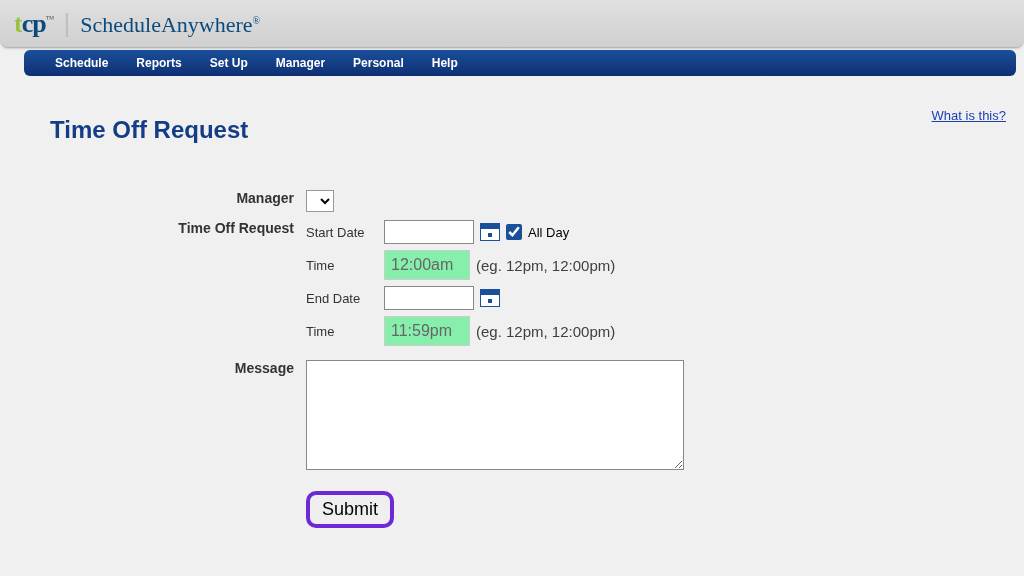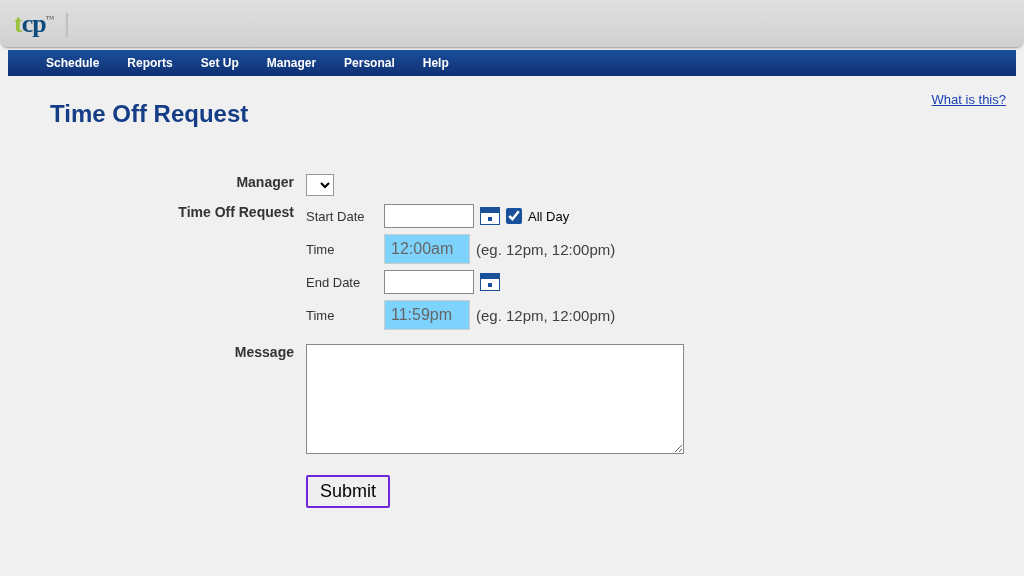--- a/index.html
+++ b/index.html
@@ -23,40 +23,41 @@
   .logo-tcp .t-dot { color: #9ac23c; }
   .logo-tcp .tm { font-size: 9px; vertical-align: super; color: #555; font-weight: normal; }
   .logo-sep { color: #bfbfbf; font-size: 26px; }
   .logo-sa { font-family: "Segoe Script","Comic Sans MS",cursive; font-size: 22px; color: #0b4a7a; }
   .logo-sa .r { font-size: 10px; vertical-align: super; }
   .welcome { font-size: 14px; color: #222; }
   .welcome a { color: #1a3fb3; text-decoration: underline; }
 
   .nav-bar {
     background: linear-gradient(#1a4f9a, #0f2f72);
-    border-radius: 0;
-    margin: 2px 8px 0 8px;
+    border-radius: 6px;
+    margin: 2px 8px 0 24px;
     height: 26px;
     display: flex;
     align-items: center;
-    padding: 0 24px;
+    padding: 0 17px;
     position: relative;
     z-index: 1;
   }
   .nav-item {
     color: #fff;
     font-weight: bold;
     font-size: 12px;
     padding: 5px 14px;
     cursor: pointer;
   }
 
   .content {
     padding: 18px 40px 0 40px;
     position: relative;
+    margin-top: 16px;
   }
   .whatis {
     position: absolute;
     right: 18px;
     top: 16px;
     color: #1a3fb3;
     text-decoration: underline;
     font-size: 13px;
     cursor: pointer;
   }
@@ -68,53 +69,54 @@
   }
 
   .form-table { border-collapse: separate; border-spacing: 0 4px; margin-left: 60px; }
   .form-table td { vertical-align: top; padding: 2px 6px; }
   .label-col { text-align: right; font-weight: bold; font-size: 14px; color: #333; width: 200px; padding-top:4px; }
   .sub-label { font-size: 13px; color: #333; padding-right: 6px; display: inline-block; width: 72px; }
   .row-line { display: flex; align-items: center; gap: 6px; margin-bottom: 6px; }
 
   select.small { width: 28px; height: 22px; border: 1px solid #999; background: #fff; }
   input.date-field { width: 90px; height: 24px; border: 1px solid #888; padding: 2px 4px; font-size: 13px; }
-  input.time-field { width: 86px; height: 30px; border: 1px solid #ccc; background: #7dd3fc; font-size: 16px; color: #666; padding: 2px 6px; }
+  input.time-field { width: 86px; height: 30px; border: 1px solid #ccc; background: #86efac; font-size: 16px; color: #666; padding: 2px 6px; }
   textarea.msg { width: 378px; height: 110px; border: 1px solid #888; resize: both; font-family: inherit; font-size: 13px; padding: 4px; }
   .hint { font-size: 15px; color: #404040; }
   .cal-icon {
     width: 20px; height: 18px;
     border: 1px solid #1a4f9a;
     background: #fff;
     display: inline-flex; flex-direction: column;
     cursor: pointer;
   }
   .cal-icon .cal-top { height: 5px; background: #1a4f9a; }
   .cal-icon .cal-body { flex:1; display:flex; align-items:center; justify-content:center; }
   .cal-icon .cal-dot { width:4px; height:4px; background:#1a4f9a; }
   input[type=checkbox].allday { width: 16px; height: 16px; accent-color: #1a4f9a; }
   .allday-label { font-size: 13px; color: #000000; }
 
   button.submit {
     margin-top: 10px;
     font-size: 18px;
     padding: 4px 12px;
     background: #efefef;
-    border: 2px solid #6d28d9;
-    border-radius: 2px;
+    border: 4px solid #6d28d9;
+    border-radius: 10px;
     cursor: pointer;
   }
 </style>
 </head>
 <body>
 
 <div class="top-bar">
   <div class="logo-wrap">
     <span class="logo-tcp"><span class="t-dot">t</span>cp<span class="tm">™</span></span>
     <span class="logo-sep">|</span>
+    <span class="logo-sa"><span>ScheduleAnywhere</span><span class="r">®</span></span>
   </div>
 </div>
 
 <div class="nav-bar">
   <div class="nav-item">Schedule</div>
   <div class="nav-item">Reports</div>
   <div class="nav-item">Set Up</div>
   <div class="nav-item">Manager</div>
   <div class="nav-item">Personal</div>
   <div class="nav-item">Help</div>

